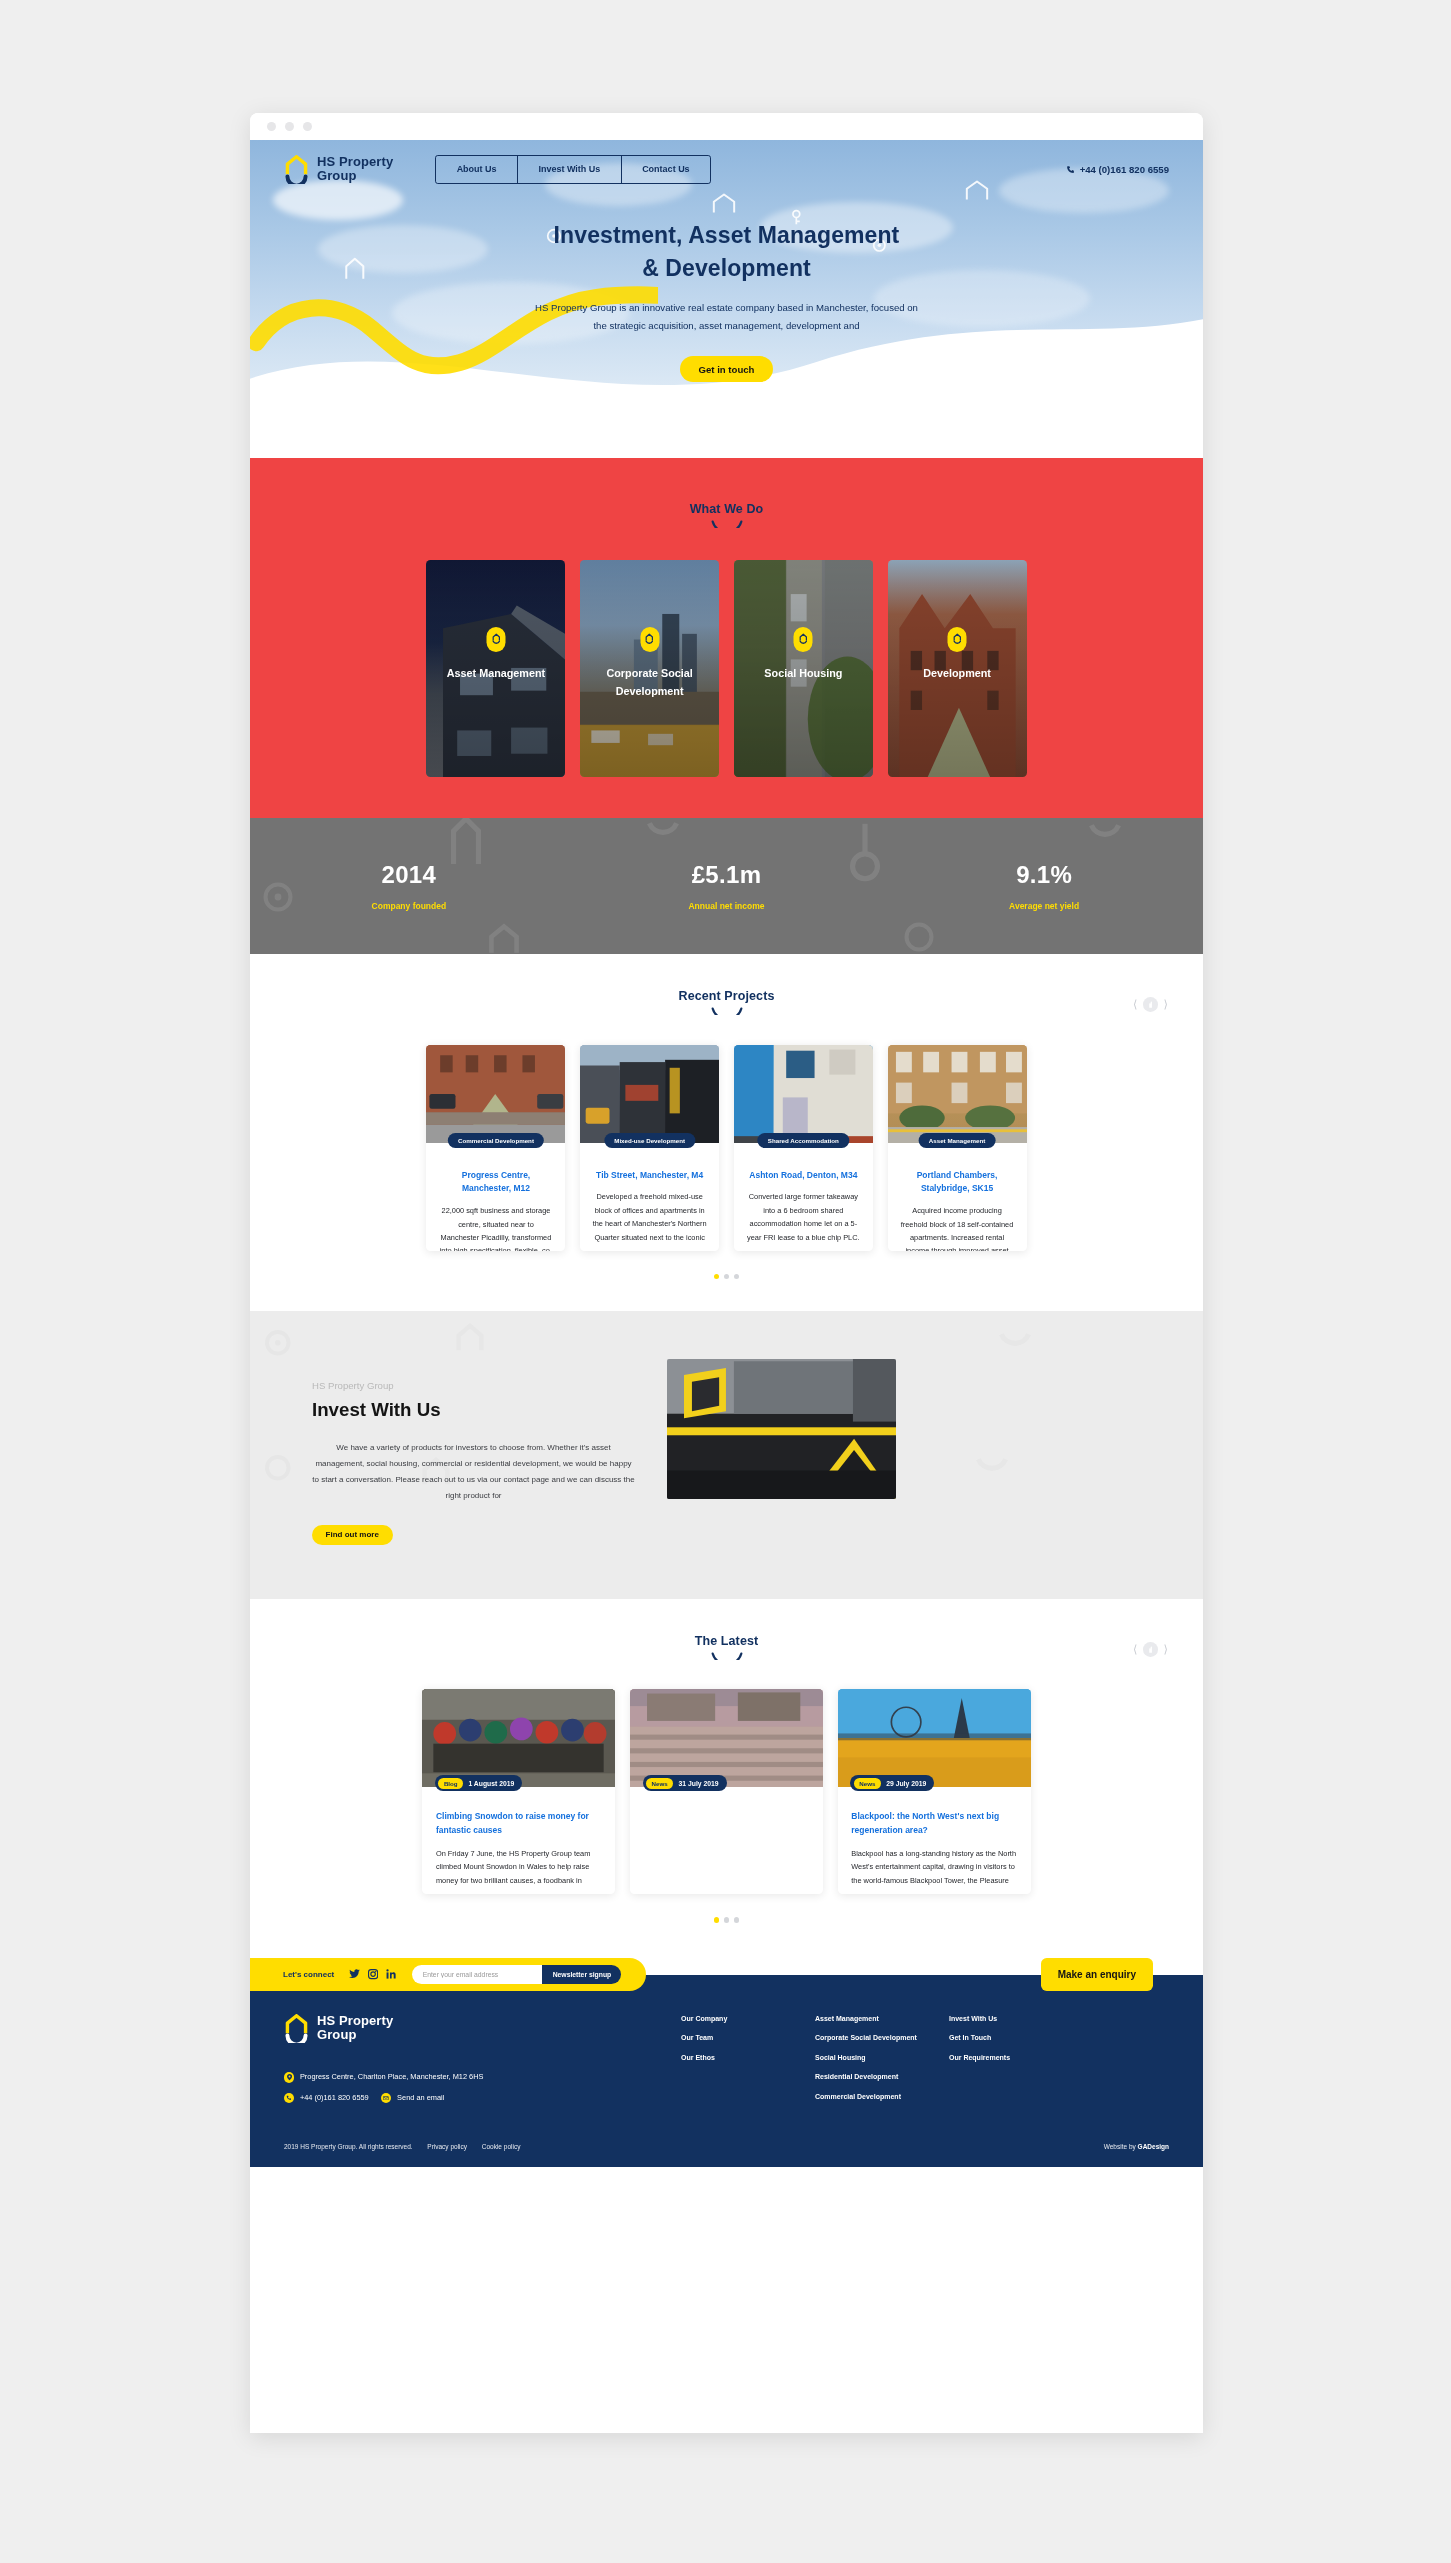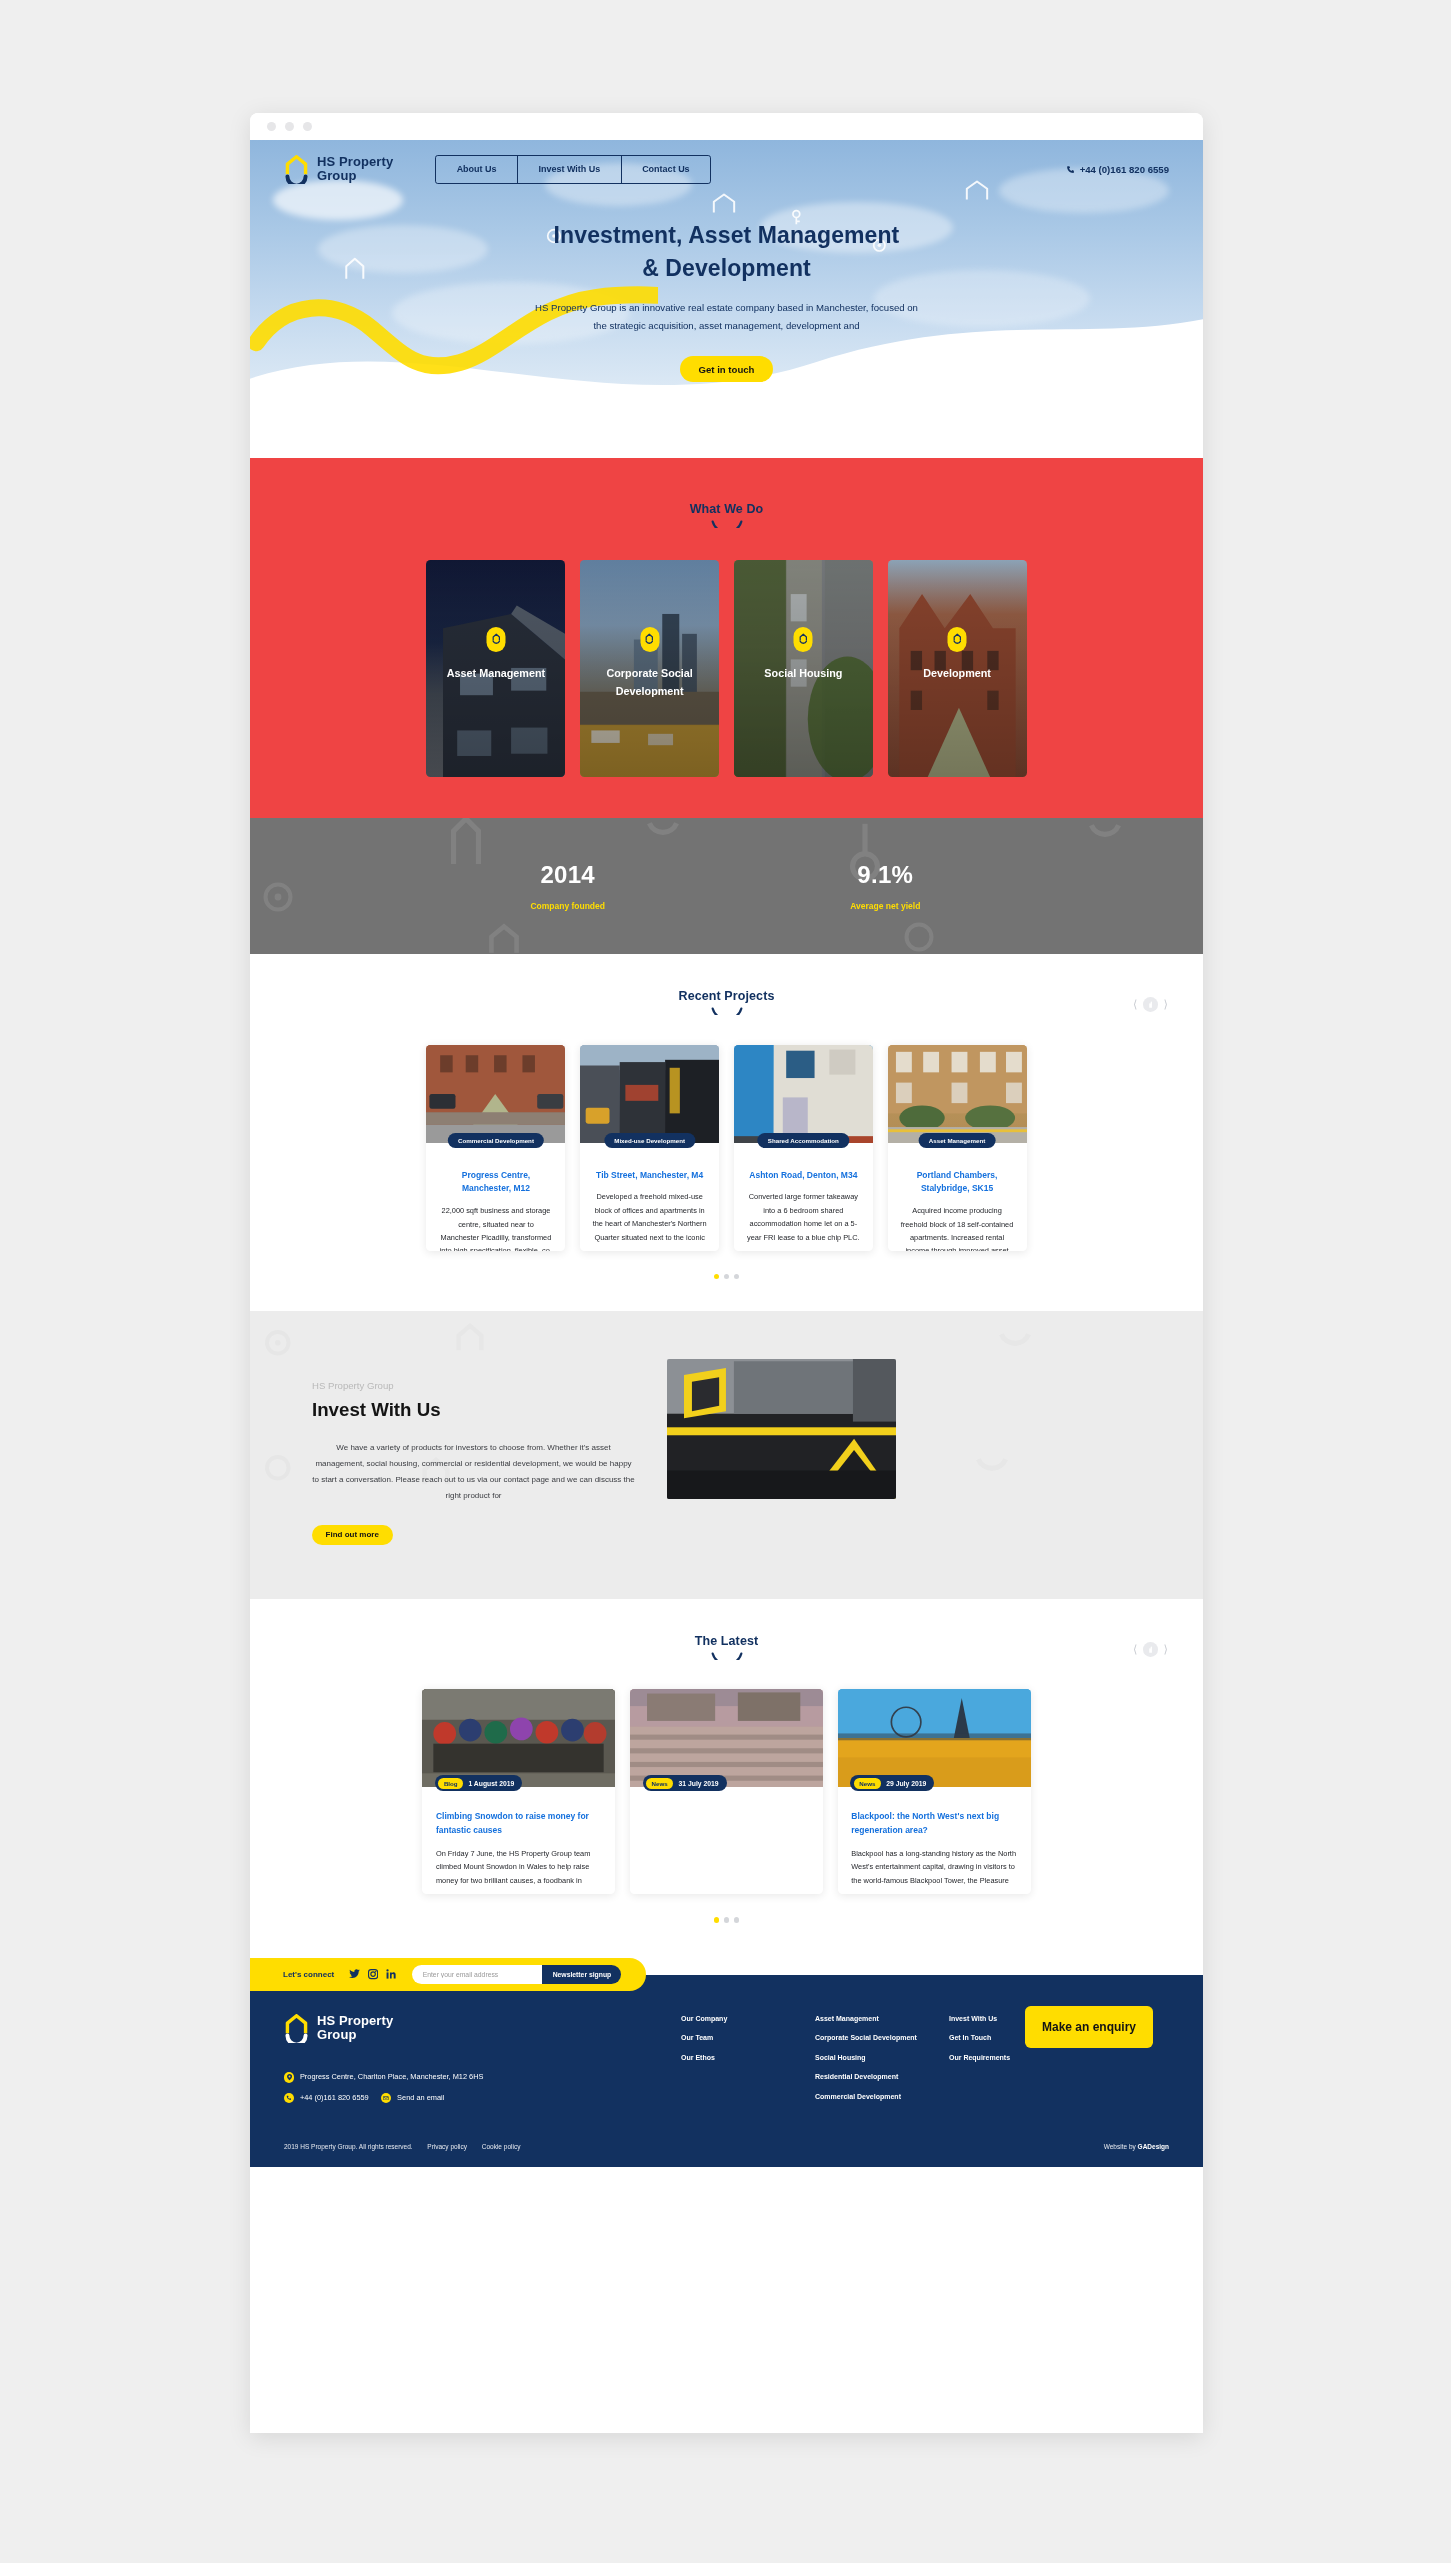--- a/index.html
+++ b/index.html
@@ -220,24 +220,24 @@
     font-size: 6.8px; font-family: "Liberation Sans", sans-serif; color: #444;
     background: #fff;
   }
   .mailform input::placeholder { color: #9a9a9a; }
   .mailform button {
     background: #123160; color: #fff; border: none; padding: 0 10.2px;
     font-size: 6.8px; font-weight: 700; cursor: pointer;
     font-family: "Liberation Sans", sans-serif;
   }
   .enquiry {
-    position: absolute; right: 50px; top: 3.4px; height: 42px;
+    position: absolute; right: 50px; top: 3.4px; height: 33px;
     background: #FFDD00; border-radius: 5.7px;
     display: flex; align-items: center; padding: 0 17px;
-    font-size: 12px; font-weight: 700; color: #141414; cursor: pointer; z-index: 5; margin-top: 48px;
+    font-size: 10px; font-weight: 700; color: #141414; cursor: pointer; z-index: 5;
   }
 
   
   .footer { background: #123160; padding: 19px 34px 0; color: #fff; }
   .frow { display: flex; gap: 23px; }
   .fleft { width: 374px; }
   .flogo { display: flex; align-items: center; gap: 8px; }
   .flogo .logo-text { color: #fff; }
   .fcontact { margin-top: 27px; font-size: 7.4px; line-height: 2.0; }
   .fline { display: flex; align-items: center; gap: 5.7px; }
@@ -471,20 +471,24 @@
       <svg class="stat-bg" style="left:238px;top:105px;" width="32" height="32" viewBox="0 0 56 56">
         <path d="M6 52 V24 L28 6 L50 24 V52" fill="none" stroke="#fff" stroke-width="8"></path>
       </svg>
       <svg class="stat-bg" style="left:652px;top:102px;" width="34" height="34" viewBox="0 0 60 60">
         <circle cx="30" cy="30" r="22" fill="none" stroke="#fff" stroke-width="7"></circle>
       </svg>
 
       <div class="stat">
         <div class="num">2014</div>
         <div class="lbl">Company founded</div>
+      </div>
+      <div class="stat">
+        <div class="num">£5.1m</div>
+        <div class="lbl">Annual net income</div>
       </div>
       <div class="stat">
         <div class="num">9.1%</div>
         <div class="lbl">Average net yield</div>
       </div>
     </section>
 
     <section class="carousel-sec">
       <div class="sec-head">
         <h2>Recent Projects</h2>

